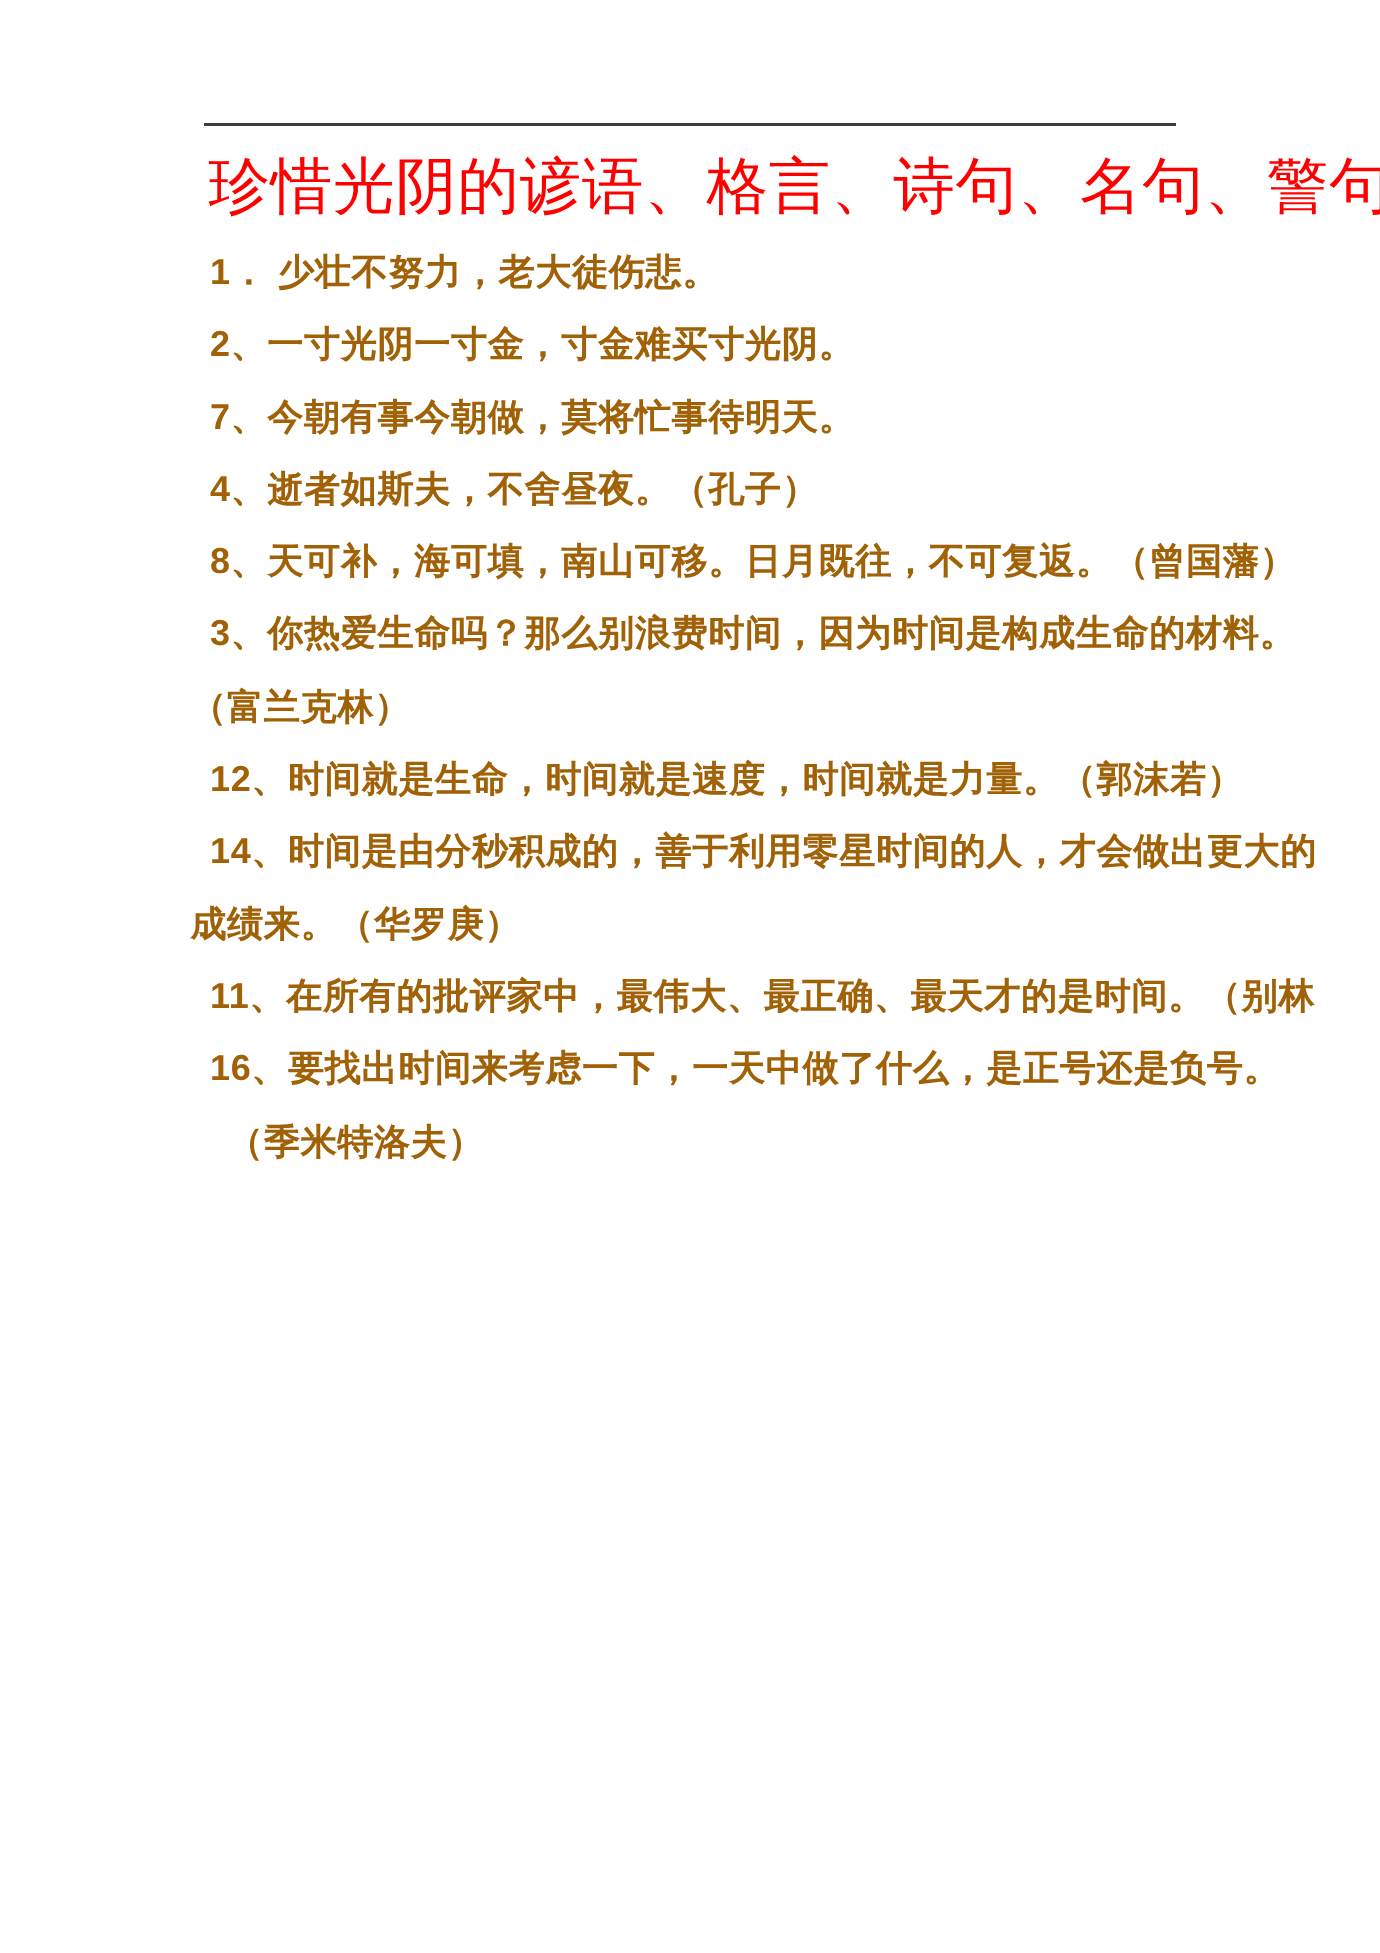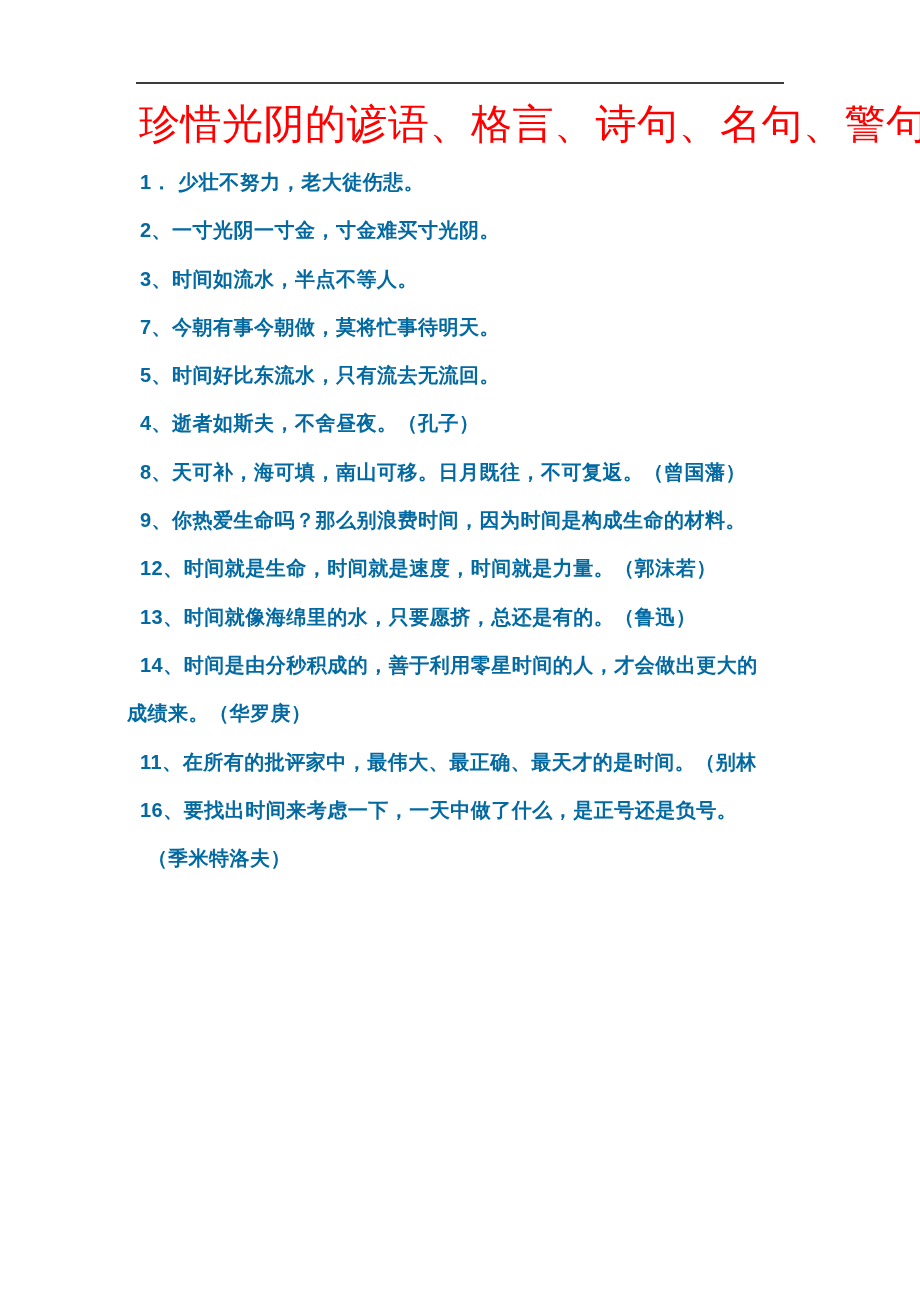--- a/index.html
+++ b/index.html
@@ -36,46 +36,44 @@
   }
   .doc-list {
     position: absolute;
     left: 140px;
     top: 158px;
     width: 720px;
   }
   .line {
     height: 48.3px;
     line-height: 48.3px;
-    font-size: 20px;
+    font-size: 24px;
     font-weight: 700;
-    color: #0369a1;
+    color: #a16207;
     white-space: pre;
     letter-spacing: 0.5px;
   }
   .cont {
     margin-left: -13px;
   }
 </style>
 </head>
 <body>
 
 <div class="page">
   <div class="divider"></div>
   <h1 class="doc-title" style="color: rgb(255, 0, 0);">珍惜光阴的谚语、格言、诗句、名句、警句</h1>
   <div class="doc-list">
       <div class="line">1． 少壮不努力，老大徒伤悲。</div>
       <div class="line">2、一寸光阴一寸金，寸金难买寸光阴。</div>
-      <div class="line">3、时间如流水，半点不等人。</div>
       <div class="line">7、今朝有事今朝做，莫将忙事待明天。</div>
-      <div class="line">5、时间好比东流水，只有流去无流回。</div>
       <div class="line">4、逝者如斯夫，不舍昼夜。（孔子）</div>
       <div class="line">8、天可补，海可填，南山可移。日月既往，不可复返。（曾国藩）</div>
-      <div class="line">9、你热爱生命吗？那么别浪费时间，因为时间是构成生命的材料。</div>
+      <div class="line">3、你热爱生命吗？那么别浪费时间，因为时间是构成生命的材料。</div>
+      <div class="line cont">（富兰克林）</div>
       <div class="line">12、时间就是生命，时间就是速度，时间就是力量。（郭沫若）</div>
-      <div class="line">13、时间就像海绵里的水，只要愿挤，总还是有的。（鲁迅）</div>
       <div class="line">14、时间是由分秒积成的，善于利用零星时间的人，才会做出更大的</div>
       <div class="line cont">成绩来。（华罗庚）</div>
       <div class="line">11、在所有的批评家中，最伟大、最正确、最天才的是时间。（别林</div>
       <div class="line">16、要找出时间来考虑一下，一天中做了什么，是正号还是负号。</div>
       <div class="line cont">　（季米特洛夫）</div>
     </div>
 </div>
 
 </body></html>

